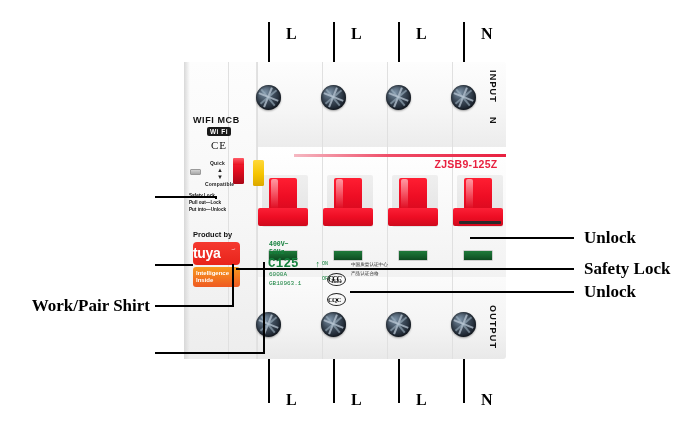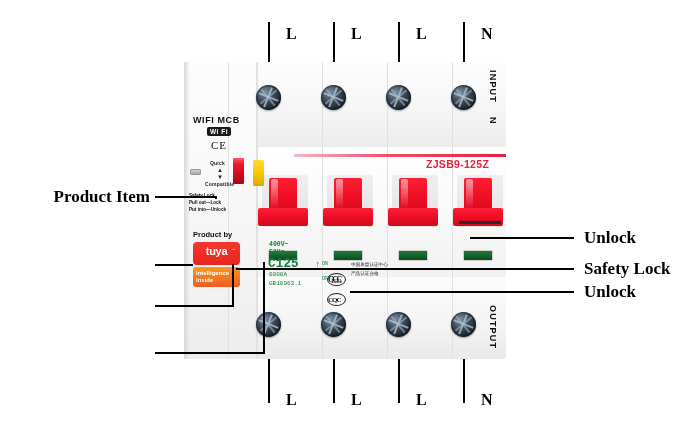--- a/index.html
+++ b/index.html
@@ -78,21 +78,21 @@
     position: absolute; left: 110px; top: 92px;
     width: 212px; height: 3px;
     background: linear-gradient(90deg,#f5b8c2 0%,#ef4d68 45%,#e8203f 100%);
   }
   .model-text {
     position: absolute; left: 242px; top: 96px;
     width: 80px;
     font-family: "Liberation Sans", sans-serif;
     font-size: 10.5px; font-weight: bold;
     color: #e8203f; letter-spacing: .3px;
-    text-align: left;
+    text-align: center;
   }
 
   
   .screw {
     position: absolute;
     width: 25px; height: 25px; border-radius: 50%;
     background:
       radial-gradient(circle at 36% 30%, #7d93a8 0%, #3d4b5a 38%, #1d2530 72%, #0d1117 100%);
     box-shadow: inset 0 0 3px rgba(0,0,0,.8), 0 1px 2px rgba(0,0,0,.35);
     overflow: hidden;
@@ -236,23 +236,23 @@
     font-size: 7.5px; font-weight: bold; color: #111;
   }
   .tuya-box {
     position: absolute;
     width: 47px; height: 23px;
     background: linear-gradient(180deg,#f5392f 0%,#e8241b 100%);
     border-radius: 4px;
   }
   .tuya-word {
     position: absolute; left: 0; top: 3px; width: 47px;
-    text-align: center;
-    font-family: "Liberation Sans", sans-serif;
-    font-size: 11px; font-weight: bold; color: #fff;
+    text-align: left;
+    font-family: "Liberation Sans", sans-serif;
+    font-size: 14px; font-weight: bold; color: #fff;
     letter-spacing: -.3px;
   }
   .tuya-wifi {
     position: absolute; right: 4px; top: 2px;
     font-size: 7px; color: #fff; transform: rotate(35deg);
   }
   .intel-box {
     position: absolute;
     width: 47px; height: 20px;
     background: linear-gradient(180deg,#f79a1e 0%,#ef5a22 100%);
@@ -460,26 +460,26 @@
     <div class="mark mark-tiny" style="left:138px;top:200px;">ON</div>
     <div class="mark mark-tiny" style="left:138px;top:215px;">OFF</div>
 
     <div class="cert cert-ccc" style="left:143px;top:180px;">CCC</div>
     <div class="cert cert-cqc" style="left:143px;top:200px;">CQC</div>
     <div class="cert-num" style="left:147px;top:216px;">1121</div>
     <div class="cn-text" style="left:167px;top:200px;">中国质量认证中心</div>
     <div class="cn-text" style="left:167px;top:209px;">产品认证合格</div>
   </div>
 
-  <div class="callout right-align" style="left:10px;top:188px;width:140px;">Product Item</div>
   <div class="leader" style="left:155px;top:196px;width:62px;"></div>
   <div class="leader-v" style="left:215px;top:196px;height:3px;"></div>
 
   <div class="leader" style="left:155px;top:264px;width:38px;"></div>
 
+  <div class="callout right-align" style="left:3px;top:297px;width:147px;">Work/Pair Shirt</div>
   <div class="leader" style="left:155px;top:305px;width:79px;"></div>
   <div class="leader-v" style="left:232px;top:264px;height:43px;"></div>
 
   <div class="leader" style="left:155px;top:352px;width:110px;"></div>
   <div class="leader-v" style="left:263px;top:262px;height:92px;"></div>
 
   <div class="leader" style="left:470px;top:237px;width:104px;"></div>
   <div class="callout" style="left:584px;top:229px;">Unlock</div>
 
   <div class="leader" style="left:540px;top:268px;width:34px;"></div>

